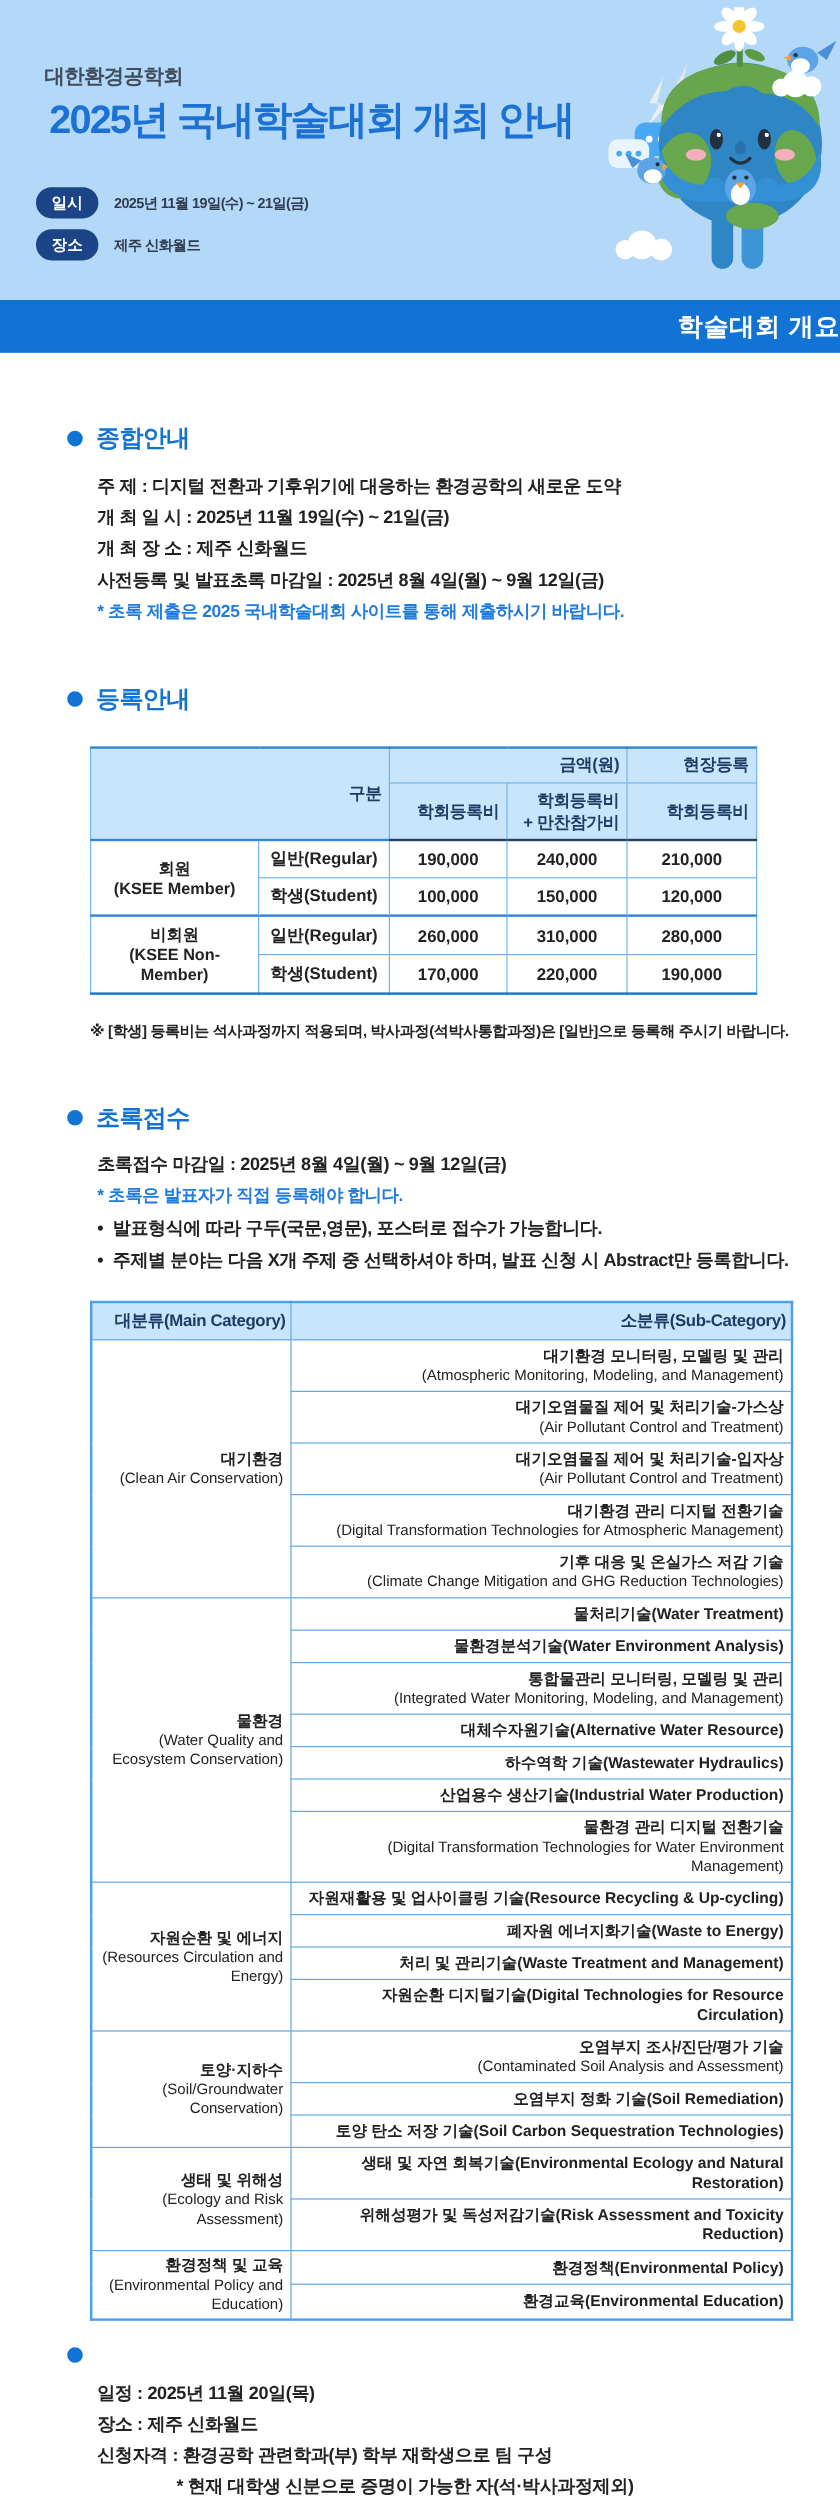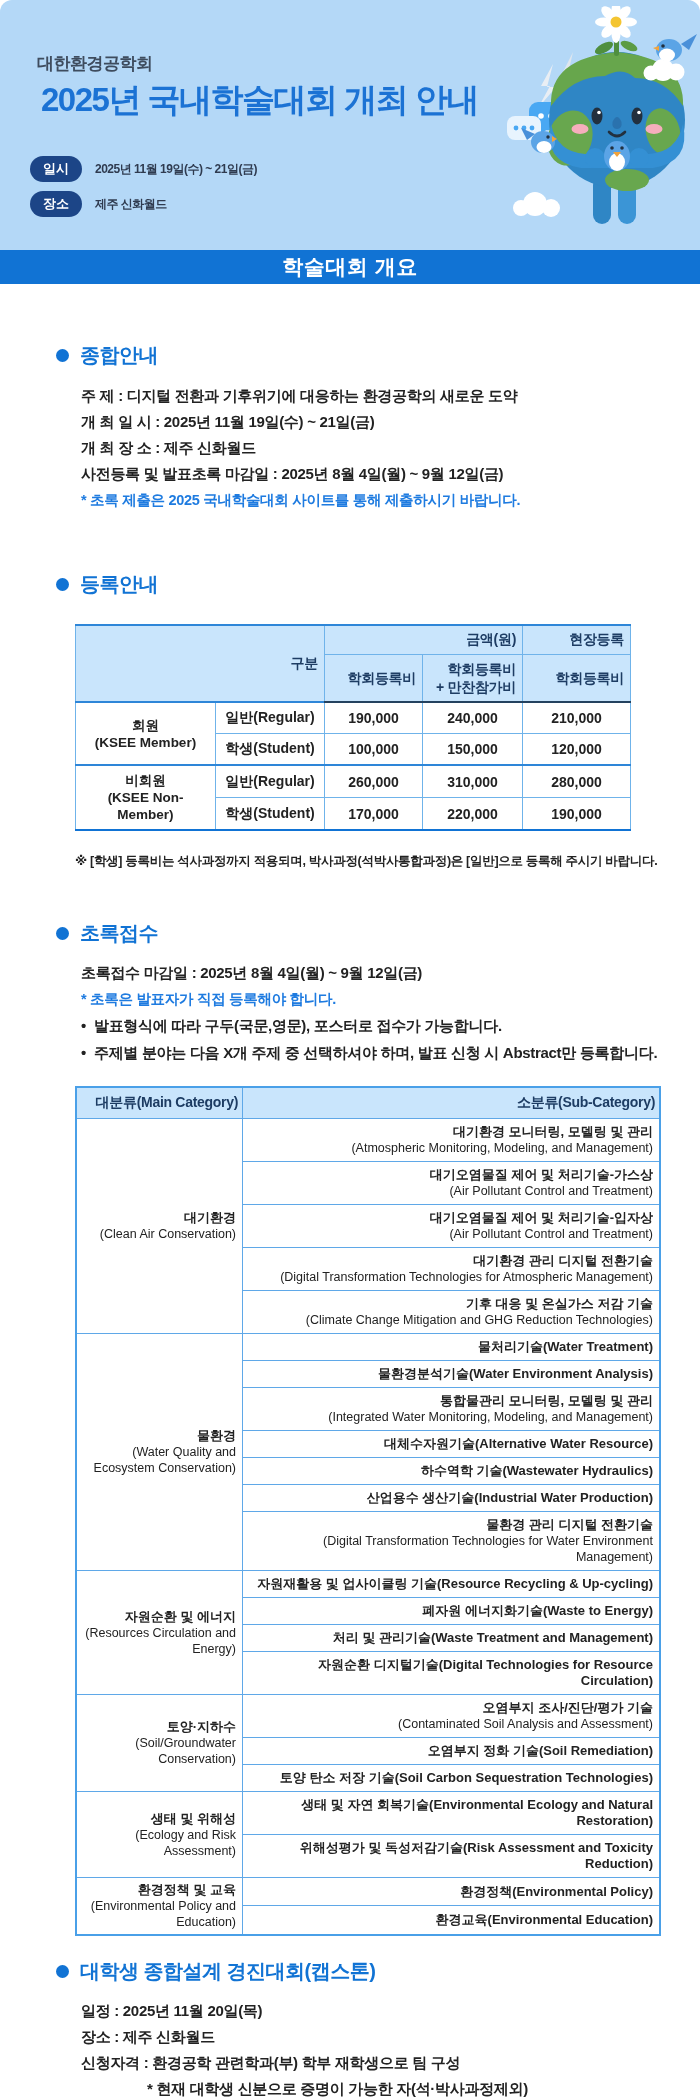--- a/index.html
+++ b/index.html
@@ -1,30 +1,30 @@
 <!DOCTYPE html>
 <html><head>
 <meta charset="utf-8">
 <style>
   html,body{margin:0;padding:0;background:#fff;}
   body{font-family:"Liberation Sans","DejaVu Sans",sans-serif;color:#222;}
-  .page{position:relative;width:700px;height:2100px;margin:0 auto;background:#fff;overflow:hidden;border-radius:12px;}
+  .page{position:relative;width:700px;height:2100px;margin:0 auto;background:#fff;overflow:hidden;}
 
   
   .hero{position:relative;height:250px;background:#b4d8f7;overflow:hidden;}
   .hero-society{position:absolute;left:37px;top:52px;font-size:17px;font-weight:700;color:#3e4c5e;letter-spacing:-0.5px;}
   .hero-title{position:absolute;left:41px;top:78px;font-size:33px;font-weight:800;color:#1b72d4;letter-spacing:-1.5px;}
   .hero-badges{position:absolute;left:30px;top:156px;}
   .badge-row{display:flex;align-items:center;margin-bottom:9px;}
   .badge{background:#1c4587;color:#fff;font-size:13px;font-weight:700;padding:4px 13px;border-radius:15px;margin-right:13px;letter-spacing:0;}
   .badge-value{font-size:12px;font-weight:700;color:#2f3b50;letter-spacing:-0.5px;}
   .mascot{position:absolute;right:-2px;top:6px;}
 
   
-  .banner{height:34px;background:#1173d4;display:flex;align-items:center;justify-content:center;}
+  .banner{height:44px;background:#1173d4;display:flex;align-items:center;justify-content:flex-end;}
   .banner-title{color:#fff;font-size:21px;font-weight:800;letter-spacing:0.5px;}
 
   
   .section{margin-left:56px;margin-right:36px;}
   .section-title{display:flex;align-items:center;font-size:20px;font-weight:800;color:#1173d4;letter-spacing:-0.5px;}
   .section-title .bullet{width:13px;height:13px;border-radius:50%;background:#1173d4;margin-right:11px;flex:0 0 auto;}
   .content{margin-left:25px;}
   .info-line{font-size:15px;font-weight:600;color:#222;line-height:26px;letter-spacing:-0.3px;}
   .note-blue{color:#1e7be0;font-weight:700;font-size:14.5px;line-height:26px;letter-spacing:-0.3px;}
   .bullet-line{font-size:15px;font-weight:600;color:#222;line-height:27px;letter-spacing:-0.3px;}
@@ -182,21 +182,21 @@
     </div>
     <div class="content" style="margin-top:14px;">
         <div class="info-line">주 제 : 디지털 전환과 기후위기에 대응하는 환경공학의 새로운 도약</div>
         <div class="info-line">개 최 일 시 : 2025년 11월 19일(수) ~ 21일(금)</div>
         <div class="info-line">개 최 장 소 : 제주 신화월드</div>
         <div class="info-line">사전등록 및 발표초록 마감일 : 2025년 8월 4일(월) ~ 9월 12일(금)</div>
       </div>
     <div class="content note-blue">* 초록 제출은 2025 국내학술대회 사이트를 통해 제출하시기 바랍니다.</div>
   </div>
 
-  <div class="section" style="margin-top:58px;">
+  <div class="section" style="margin-top:46px;">
     <div class="section-title">
       <span class="bullet"></span>
       <span>등록안내</span>
     </div>
     <table class="fee-table">
       <colgroup>
           <col style="width:140px">
           <col style="width:109px">
           <col style="width:98px">
           <col style="width:100px">
@@ -421,21 +421,20 @@
               <span class="kr">환경교육(Environmental Education)</span>
             </td>
           </tr>
         </tbody>
     </table>
   </div>
 
   <div class="section" style="margin-top:22px;">
     <div class="section-title">
       <span class="bullet"></span>
-      <span>대학생 종합설계 경진대회(캡스톤)</span>
     </div>
     <div class="content" style="margin-top:13px;">
         <div class="cap-line">일정 : 2025년 11월 20일(목)</div>
         <div class="cap-line">장소 : 제주 신화월드</div>
         <div class="cap-line">신청자격 : 환경공학 관련학과(부) 학부 재학생으로 팀 구성</div>
         <div class="cap-line indent">* 현재 대학생 신분으로 증명이 가능한 자(석·박사과정제외)</div>
       </div>
 
   </div>
 

